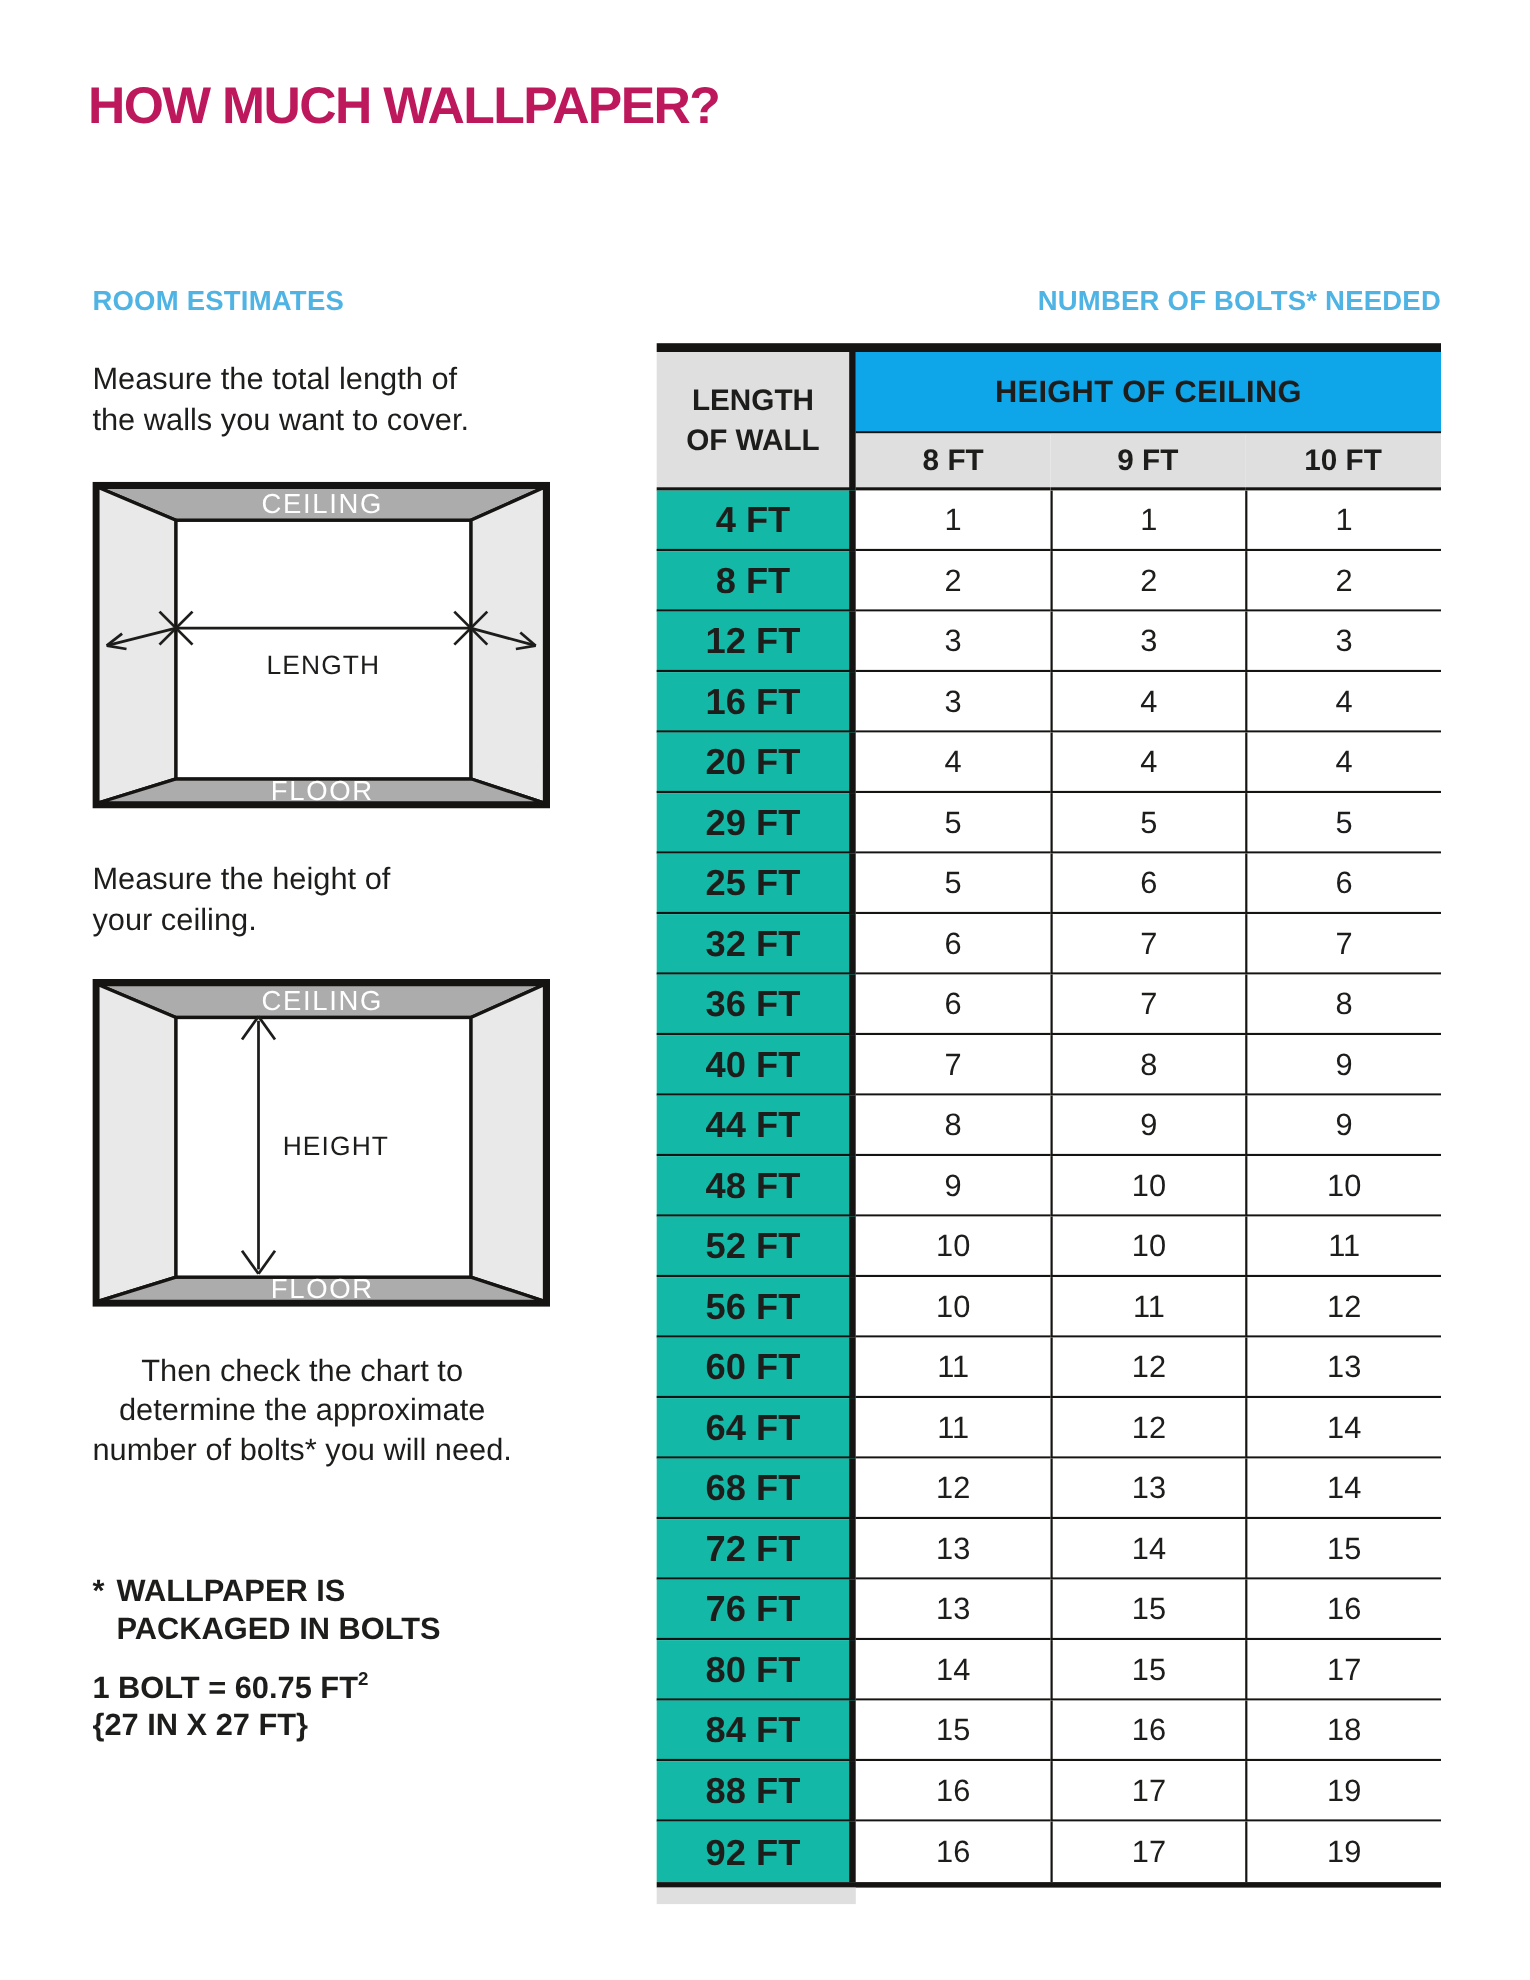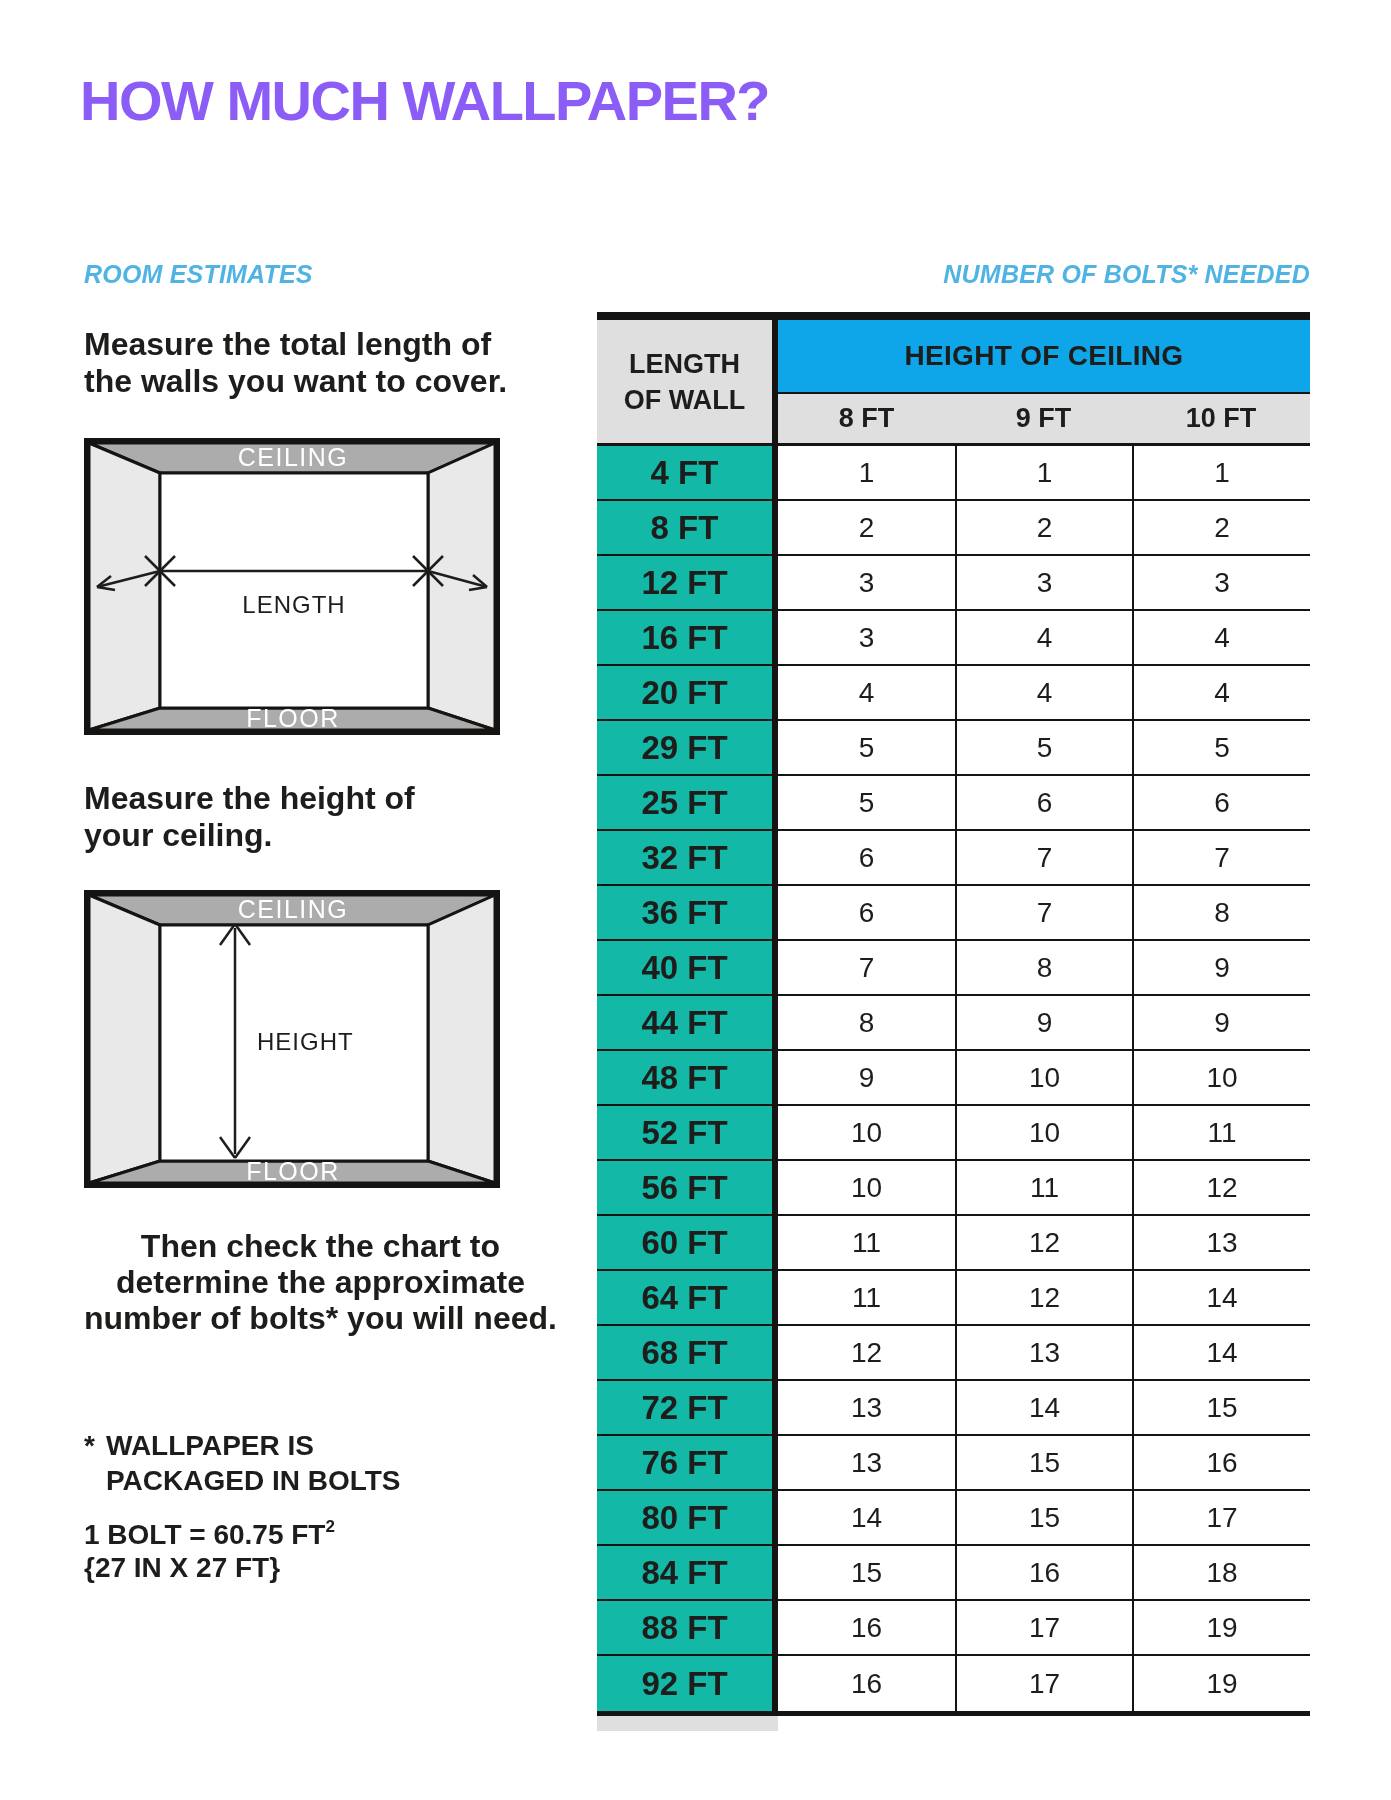--- a/index.html
+++ b/index.html
@@ -7,34 +7,33 @@
     width:1391px;height:1800px;position:relative;overflow:hidden;
     font-family:"Liberation Sans","DejaVu Sans",sans-serif;
     color:#1d1d1b;
     -webkit-font-smoothing:antialiased;
   }
   .abs{position:absolute;}
 
   
   .page-title{
     left:80px;top:68px;
-    font-size:56px;font-weight:bold;letter-spacing:-1.5px;
-    color:#8b5cf6;white-space:nowrap;
+    font-size:47px;font-weight:bold;letter-spacing:-1.5px;
+    color:#be185d;white-space:nowrap;
   }
   .blue-subhead{
     font-size:25px;font-weight:bold;color:#4fb4e4;letter-spacing:0.2px;
     white-space:nowrap;
-    font-style:italic;
   }
   .room-estimates{left:84px;top:260px;}
   .bolts-needed{left:597px;top:260px;width:713px;text-align:right;}
 
   
   .body-text{
-    left:84px;font-size:32px;line-height:37px;white-space:pre-line;font-weight:bold;
+    left:84px;font-size:28px;line-height:37px;white-space:pre-line;
   }
   .para1{top:326px;}
   .para2{top:780px;}
   .para3{top:1228px;line-height:36px;text-align:center;}
 
   .footnote{left:84px;top:1428px;font-size:28px;font-weight:bold;line-height:35px;}
   .footnote .fline{display:flex;}
   .footnote .star{width:22px;}
   .footnote .indent{padding-left:22px;}
 

